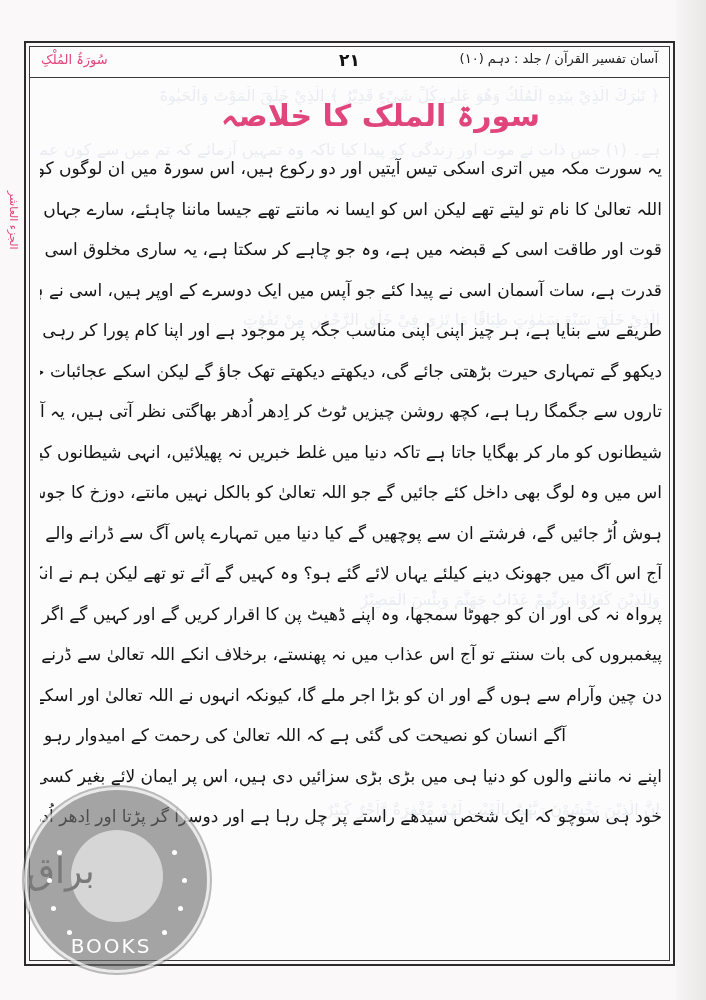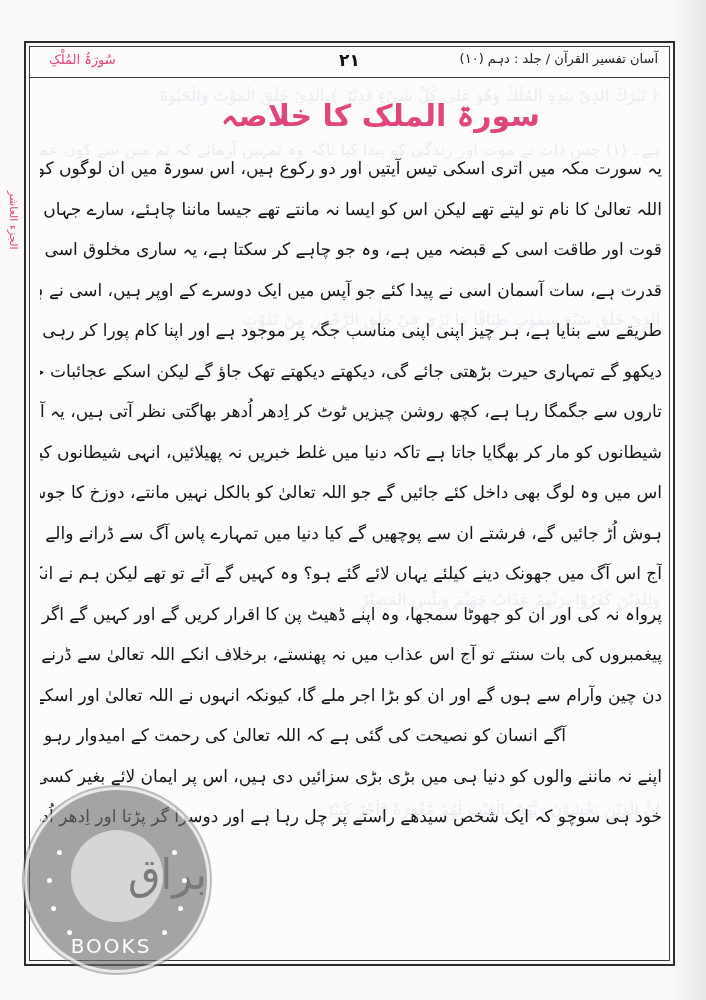--- a/index.html
+++ b/index.html
@@ -56,21 +56,20 @@
       font-size: 17px;
       font-weight: bold;
       color: #111;
     }
     .header-surah {
       position: absolute;
       left: 12px; top: 6px;
       font-size: 13px;
       color: #e0457b;
       direction: rtl;
-      margin-left: 8px;
     }
     .side-label {
       position: absolute;
       left: 4px; top: 160px;
       width: 16px; height: 90px;
       writing-mode: vertical-rl;
       font-size: 11px;
       color: #e0457b;
       direction: rtl;
     }
@@ -146,22 +145,22 @@
       left: 0; right: 12px; bottom: 12px;
       text-align: center;
       color: #fff;
       font-weight: normal;
       font-size: 20px;
       letter-spacing: 2px;
     }
     .wm-logo {
       position: absolute;
       left: 0; right: 0; top: 60px;
-      text-align: right;
-      font-size: 42px;
+      text-align: left;
+      font-size: 36px;
       color: #7a7a7a;
       direction: rtl;
     }
     .wm-dot {
       position: absolute;
       width: 5px; height: 5px;
       border-radius: 50%;
       background: #fff;
     }
   </style>

